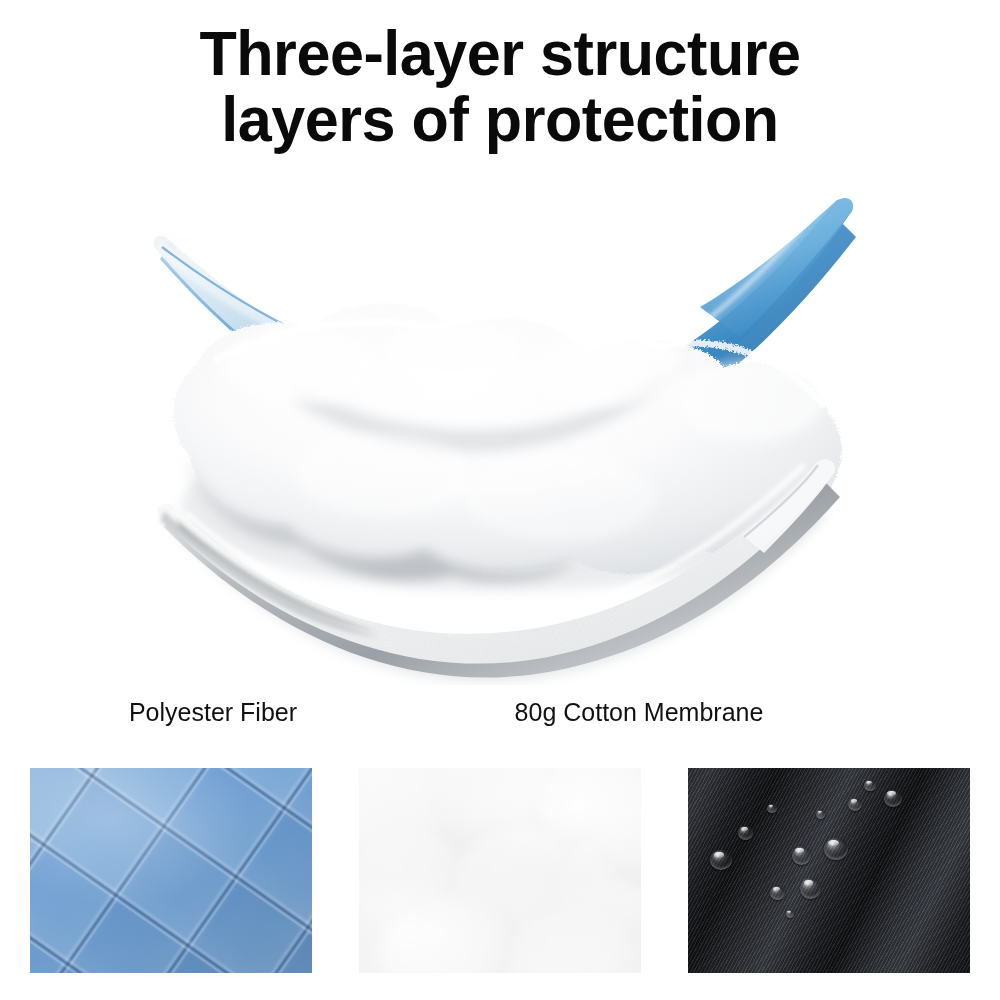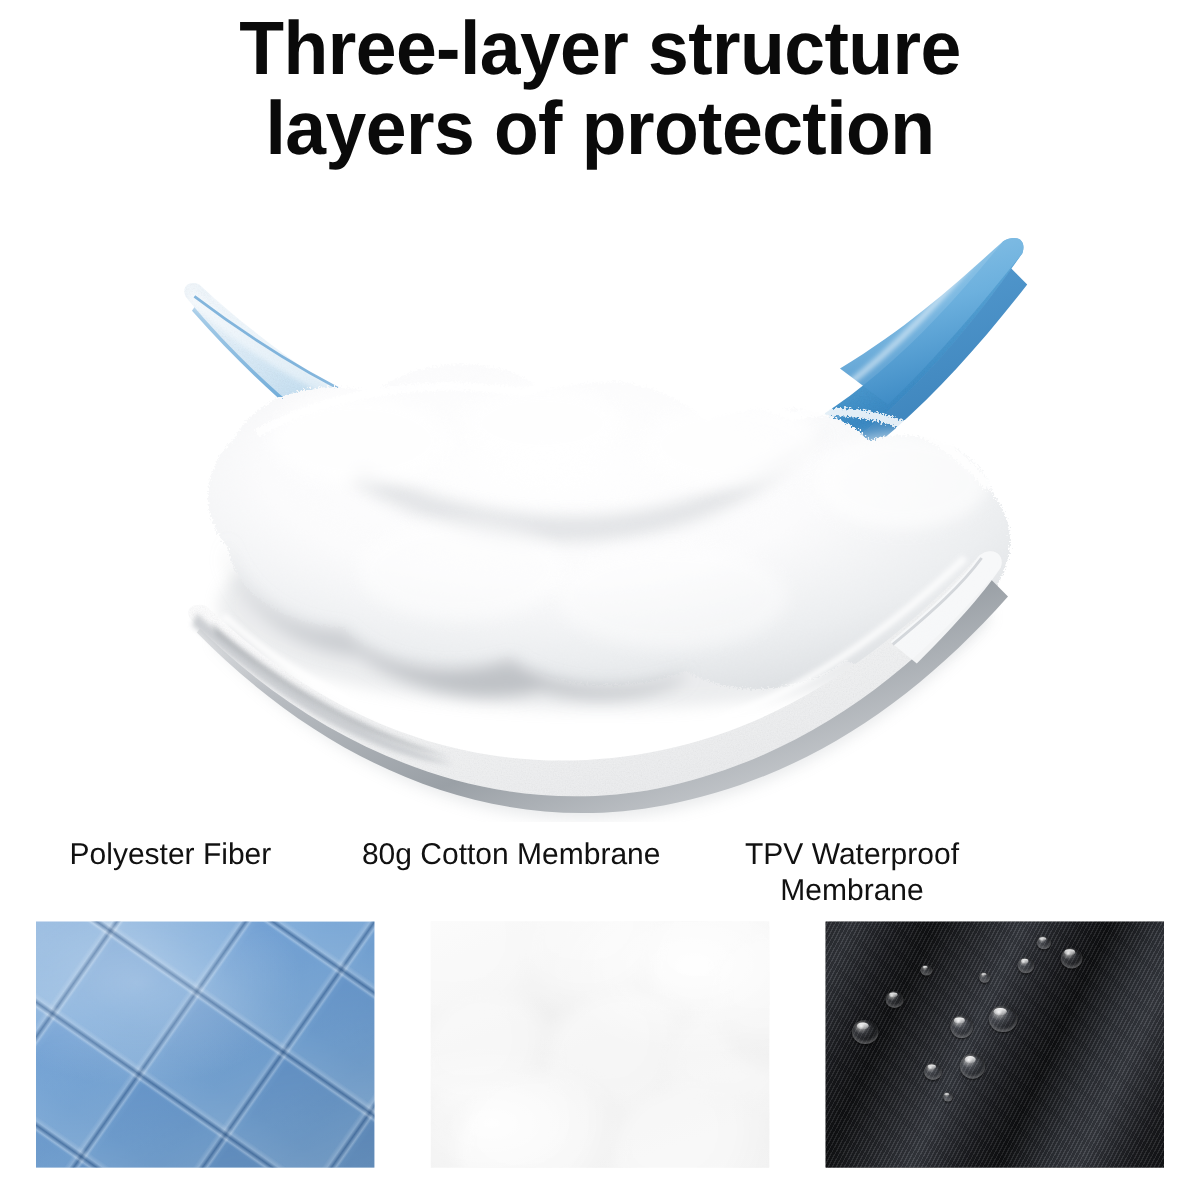--- a/index.html
+++ b/index.html
@@ -12,21 +12,21 @@
   }
   #page {
     position:relative;
     width:1000px; height:1000px;
     background:#ffffff;
   }
 
   
   .title-block {
     position:absolute;
-    top:8px; left:0; width:1000px;
+    top:20px; left:0; width:1000px;
     text-align:center;
   }
   .title-line {
     font-family:"Liberation Sans", sans-serif;
     font-weight:bold;
     font-size:63px;
     line-height:66px;
     letter-spacing:-0.5px;
     color:#0a0a0a;
     transform:scaleX(0.97);
@@ -339,24 +339,20 @@
     </svg>
   </div>
 
   <div class="captions">
     <div class="caption-cell">
       <div class="caption-text">Polyester Fiber</div>
     </div>
     <div class="caption-cell">
       <div class="caption-text">80g Cotton Membrane</div>
     </div>
-    <div class="caption-cell">
-      <div class="caption-text">TPV Waterproof</div>
-      <div class="caption-text">Membrane</div>
-    </div>
   </div>
 
   <div class="swatch-row">
 
     <div class="swatch quilt">
       <div class="puff"></div>
       <div class="stitch-layer"></div>
       <div class="sheen"></div>
     </div>
 

